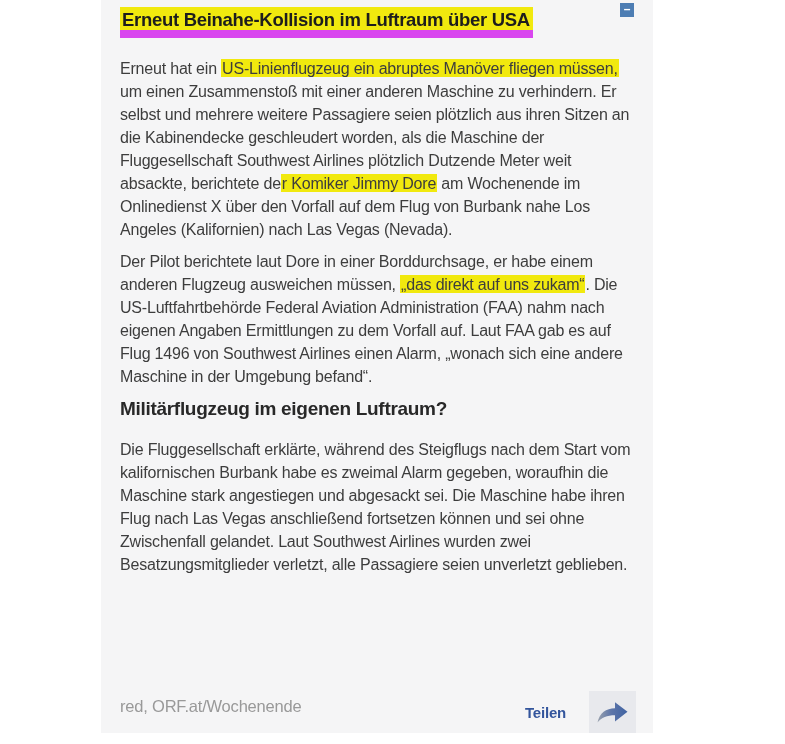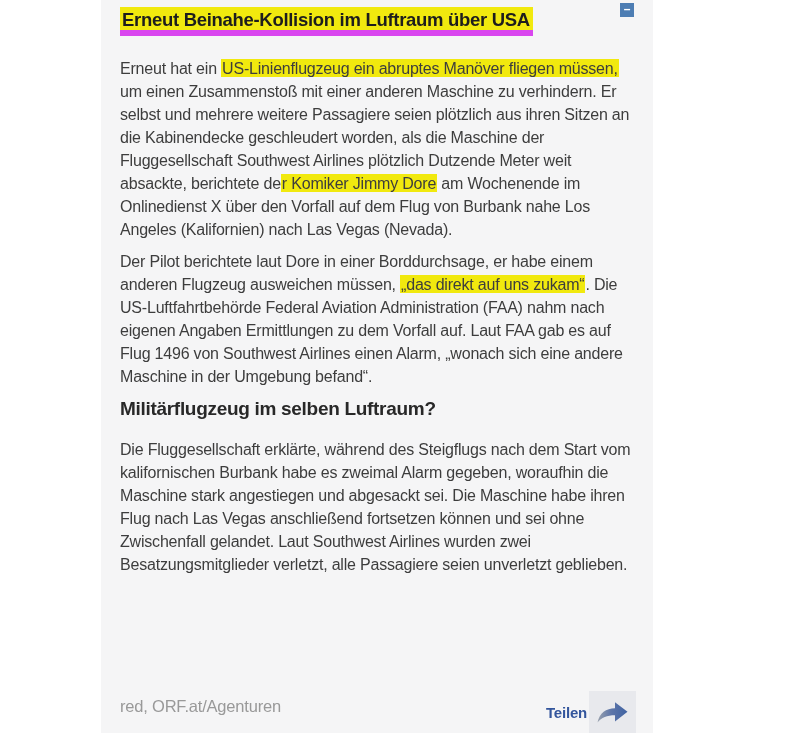--- a/index.html
+++ b/index.html
@@ -35,21 +35,21 @@
     font-size: 18.5px; line-height: 22px; font-weight: 700;
     letter-spacing: -0.3px;
     color: #1d1d1d;
     width: fit-content;
     cursor: pointer;
   }
   .title-hl {
     background: var(--hl, #f1e90e);
     color: inherit;
     padding: 2px 3px 0 2px;
-    border-bottom: 6px solid #d946ef;
+    border-bottom: 8px solid #d946ef;
   }
   .body {
     margin-top: 26px;
     font-size: 16px; line-height: 23px;
     letter-spacing: -0.2px;
     color: #3d3d3d;
   }
   .body p { margin: 6px 0 9px 0; }
   .body h2 {
     margin: 10px 0 18px 0;
@@ -65,21 +65,21 @@
   .footer {
     position: absolute; left: 19px; right: 17px; bottom: 0;
     display: flex; justify-content: space-between; align-items: flex-end;
   }
   .byline {
     color: #999999;
     font-size: 16.5px; letter-spacing: -0.2px;
     margin-bottom: 17px;
   }
   .share {
-    display: flex; align-items: center; gap: 2px;
+    display: flex; align-items: center; gap: 23px;
     cursor: pointer;
   }
   .share-label {
     color: var(--accent, #33559c);
     font-weight: 700; font-size: 15px; letter-spacing: -0.2px;
   }
   .share-icon-box {
     width: 47px; height: 42px;
     background: var(--icon-bg, #e8e9ed);
     display: flex; align-items: center; justify-content: center;
@@ -94,26 +94,26 @@
     <span>–</span>
   </button>
 
   <h1 class="title">
     <mark class="title-hl">Erneut Beinahe-Kollision im Luftraum über USA</mark>
   </h1>
 
   <div class="body" id="article-body">
       <p><span>Erneut hat ein </span><mark class="hl">US-Linienflugzeug ein abruptes Manöver fliegen müssen,</mark><span> um einen Zusammenstoß mit einer anderen Maschine zu verhindern. Er selbst und mehrere weitere Passagiere seien plötzlich aus ihren Sitzen an die Kabinendecke geschleudert worden, als die Maschine der Fluggesellschaft Southwest Airlines plötzlich Dutzende Meter weit absackte, berichtete de</span><mark class="hl">r Komiker Jimmy Dore</mark><span> am Wochenende im Onlinedienst X über den Vorfall auf dem Flug von Burbank nahe Los Angeles (Kalifornien) nach Las Vegas (Nevada).</span></p>
       <p><span>Der Pilot berichtete laut Dore in einer Borddurchsage, er habe einem anderen Flugzeug ausweichen müssen, </span><mark class="hl">„das direkt auf uns zukam“</mark><span>. Die US-Luftfahrtbehörde Federal Aviation Administration (FAA) nahm nach eigenen Angaben Ermittlungen zu dem Vorfall auf. Laut FAA gab es auf Flug 1496 von Southwest Airlines einen Alarm, „wonach sich eine andere Maschine in der Umgebung befand“.</span></p>
-      <h2>Militärflugzeug im selben Luftraum?</h2>
+      <h2>Militärflugzeug im eigenen Luftraum?</h2>
       <p><span>Die Fluggesellschaft erklärte, während des Steigflugs nach dem Start vom kalifornischen Burbank habe es zweimal Alarm gegeben, woraufhin die Maschine stark angestiegen und abgesackt sei. Die Maschine habe ihren Flug nach Las Vegas anschließend fortsetzen können und sei ohne Zwischenfall gelandet. Laut Southwest Airlines wurden zwei Besatzungsmitglieder verletzt, alle Passagiere seien unverletzt geblieben.</span></p>
     </div>
 
   <div class="footer">
-    <span class="byline">red, ORF.at/Agenturen</span>
+    <span class="byline">red, ORF.at/Wochenende</span>
     <div class="share">
       <span class="share-label">Teilen</span>
       <span class="share-icon-box">
         <svg width="33" height="23" viewBox="0 0 33 23" aria-hidden="true">
           <defs>
             <linearGradient id="ag" x1="0" y1="0" x2="1" y2="0">
               <stop offset="0" stop-color="#9aa2ad"></stop>
               <stop offset="0.45" stop-color="#5e76a9"></stop>
               <stop offset="1" stop-color="#3f62a2"></stop>
             </linearGradient>

